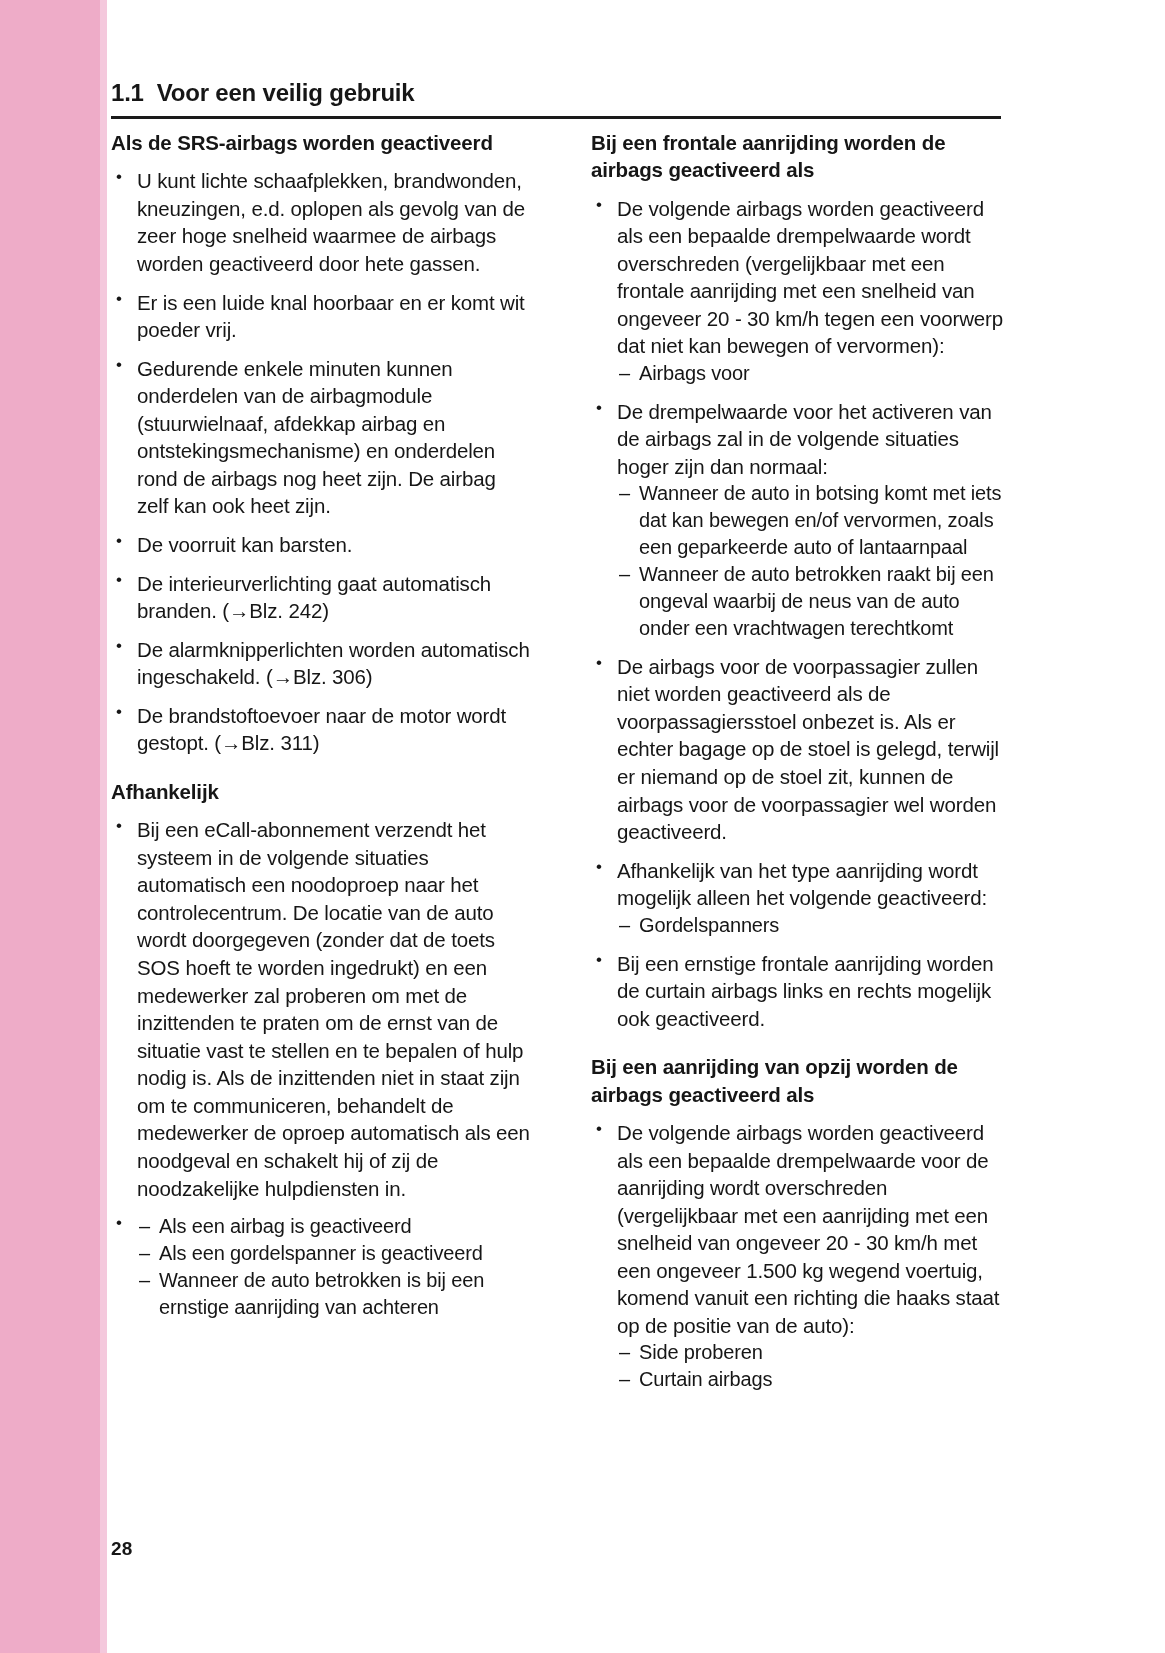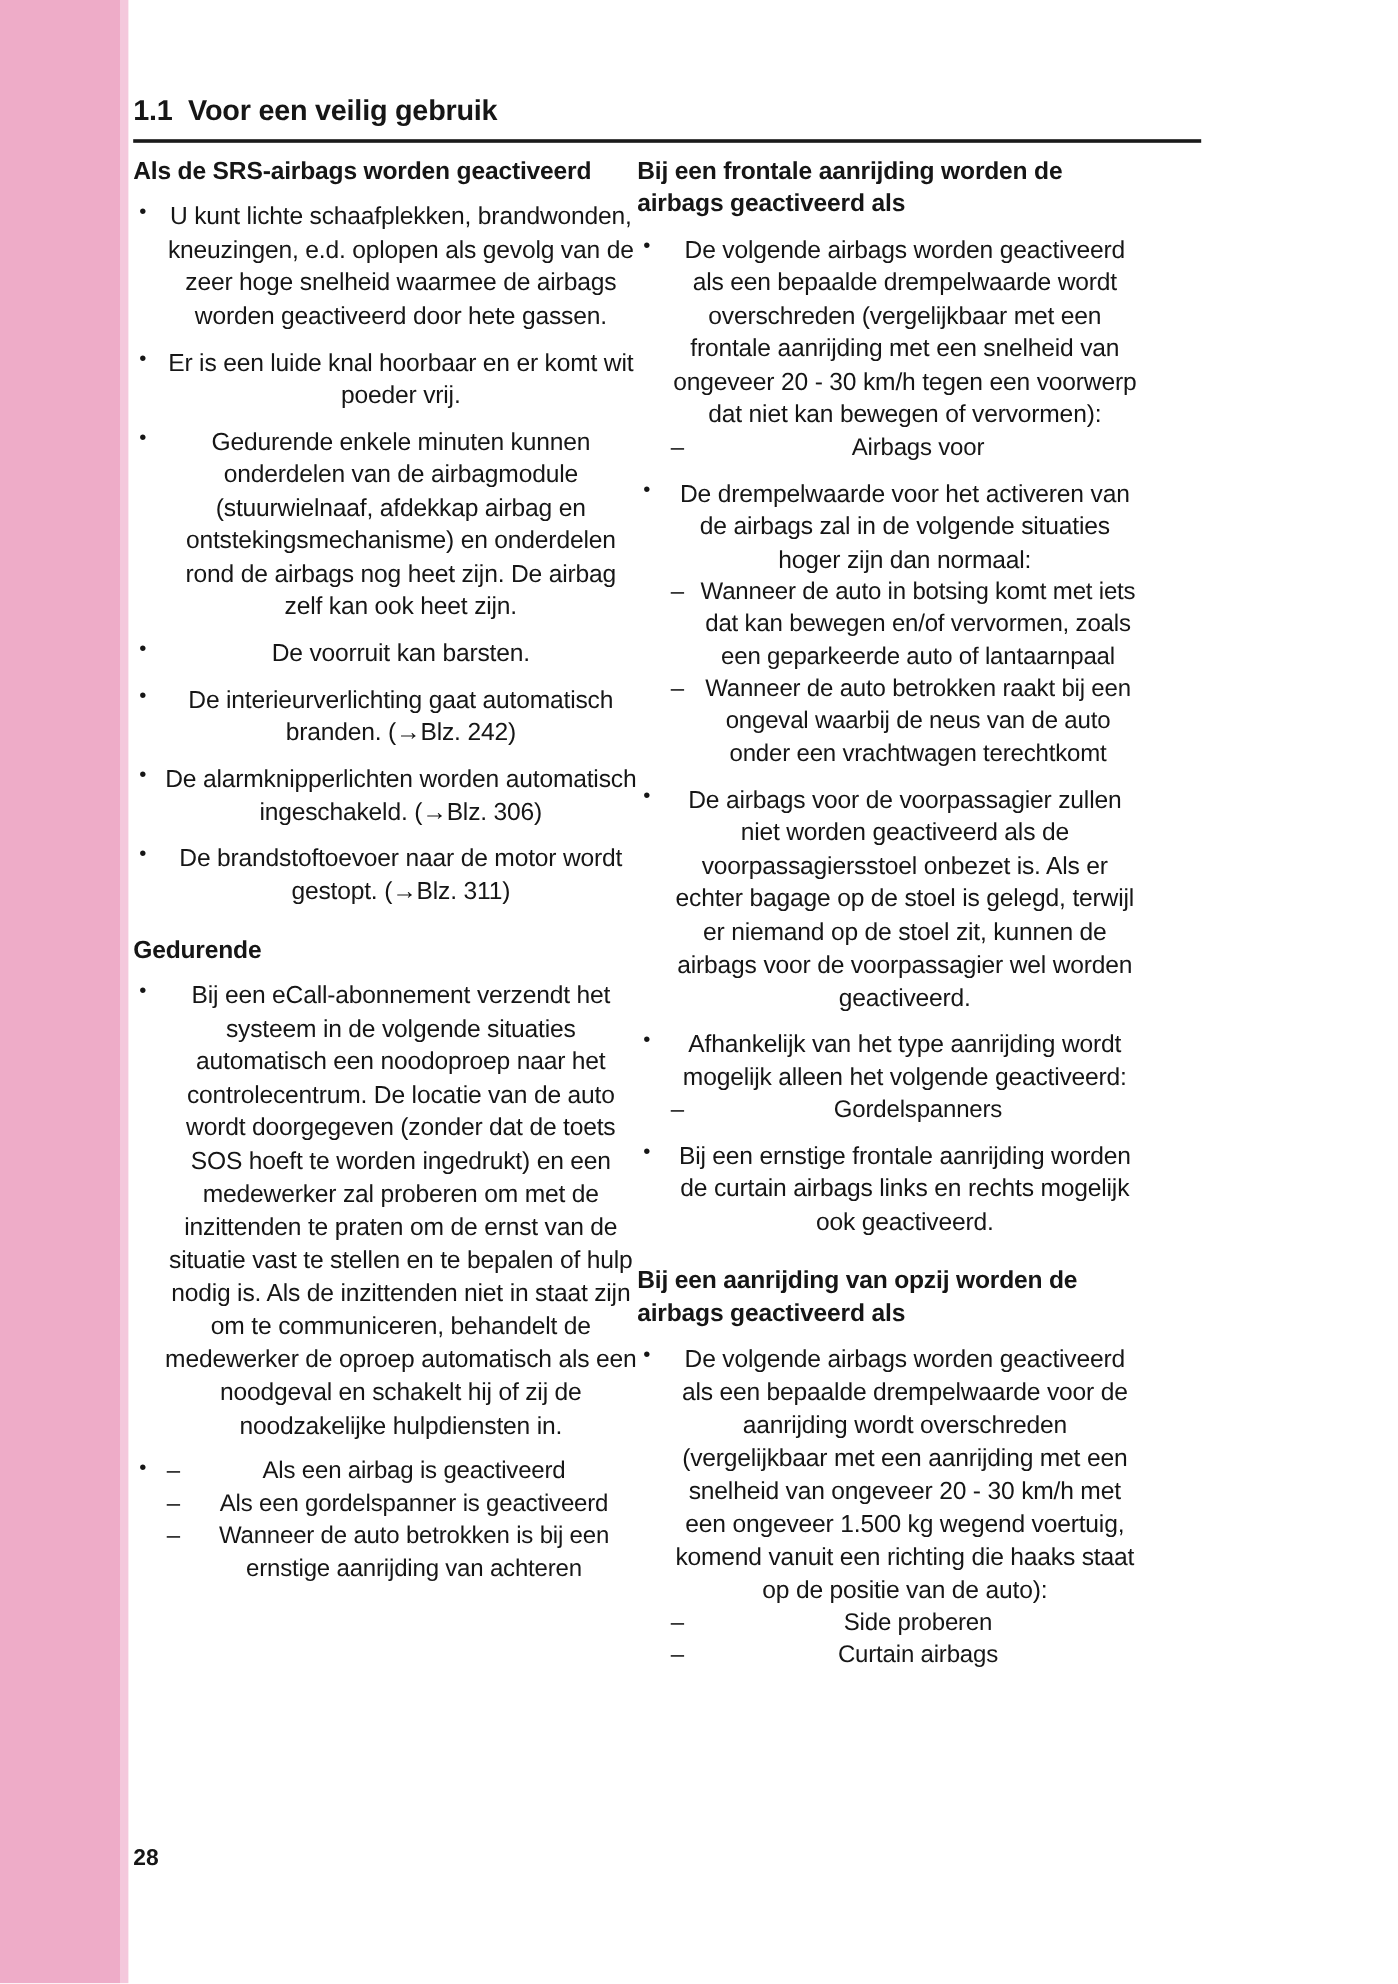--- a/index.html
+++ b/index.html
@@ -60,39 +60,39 @@
     font-size: 24px;
     margin-left: 13px;
     letter-spacing: -0.2px;
   }
   .columns {
     position: absolute;
     left: 0;
     top: 129px;
     width: 900px;
     display: flex;
+    gap: 60px;
   }
   .col {
     width: 420px;
   }
   h3.sec {
     font-size: 20.5px;
     font-weight: bold;
     line-height: 1.33;
     margin: 0 0 11px 0;
     letter-spacing: -0.15px;
   }
   h3.sec.spaced {
     margin-top: 21px;
   }
   ul.bullets {
     list-style: none;
     margin: 0;
     padding: 0;
-    text-align: center;
   }
   ul.bullets > li {
     position: relative;
     padding-left: 26px;
     font-size: 20.5px;
     line-height: 1.345;
     margin-bottom: 11px;
     letter-spacing: -0.15px;
   }
   ul.bullets > li::before {
@@ -155,21 +155,21 @@
         <ul class="bullets">
           <li>U kunt lichte schaafplekken, brandwonden, kneuzingen, e.d. oplopen als gevolg van de zeer hoge snelheid waarmee de airbags worden geactiveerd door hete gassen.</li>
           <li>Er is een luide knal hoorbaar en er komt wit poeder vrij.</li>
           <li>Gedurende enkele minuten kunnen onderdelen van de airbagmodule (stuurwielnaaf, afdekkap airbag en ontstekingsmechanisme) en onderdelen rond de airbags nog heet zijn. De airbag zelf kan ook heet zijn.</li>
           <li>De voorruit kan barsten.</li>
           <li>De interieurverlichting gaat automatisch branden. (→Blz. 242)</li>
           <li>De alarmknipperlichten worden automatisch ingeschakeld. (→Blz. 306)</li>
           <li>De brandstoftoevoer naar de motor wordt gestopt. (→Blz. 311)</li>
         </ul>
 
-        <h3 class="sec spaced">Gedurende</h3>
+        <h3 class="sec spaced">Afhankelijk</h3>
 
         <ul class="bullets">
           <li>Bij een eCall-abonnement verzendt het systeem in de volgende situaties automatisch een noodoproep naar het controlecentrum. De locatie van de auto wordt doorgegeven (zonder dat de toets SOS hoeft te worden ingedrukt) en een medewerker zal proberen om met de inzittenden te praten om de ernst van de situatie vast te stellen en te bepalen of hulp nodig is. Als de inzittenden niet in staat zijn om te communiceren, behandelt de medewerker de oproep automatisch als een noodgeval en schakelt hij of zij de noodzakelijke hulpdiensten in.</li>
           <li class="no-marker">
             <ul class="sub">
               <li>Als een airbag is geactiveerd</li>
               <li>Als een gordelspanner is geactiveerd</li>
               <li>Wanneer de auto betrokken is bij een ernstige aanrijding van achteren</li>
             </ul>
           </li>

